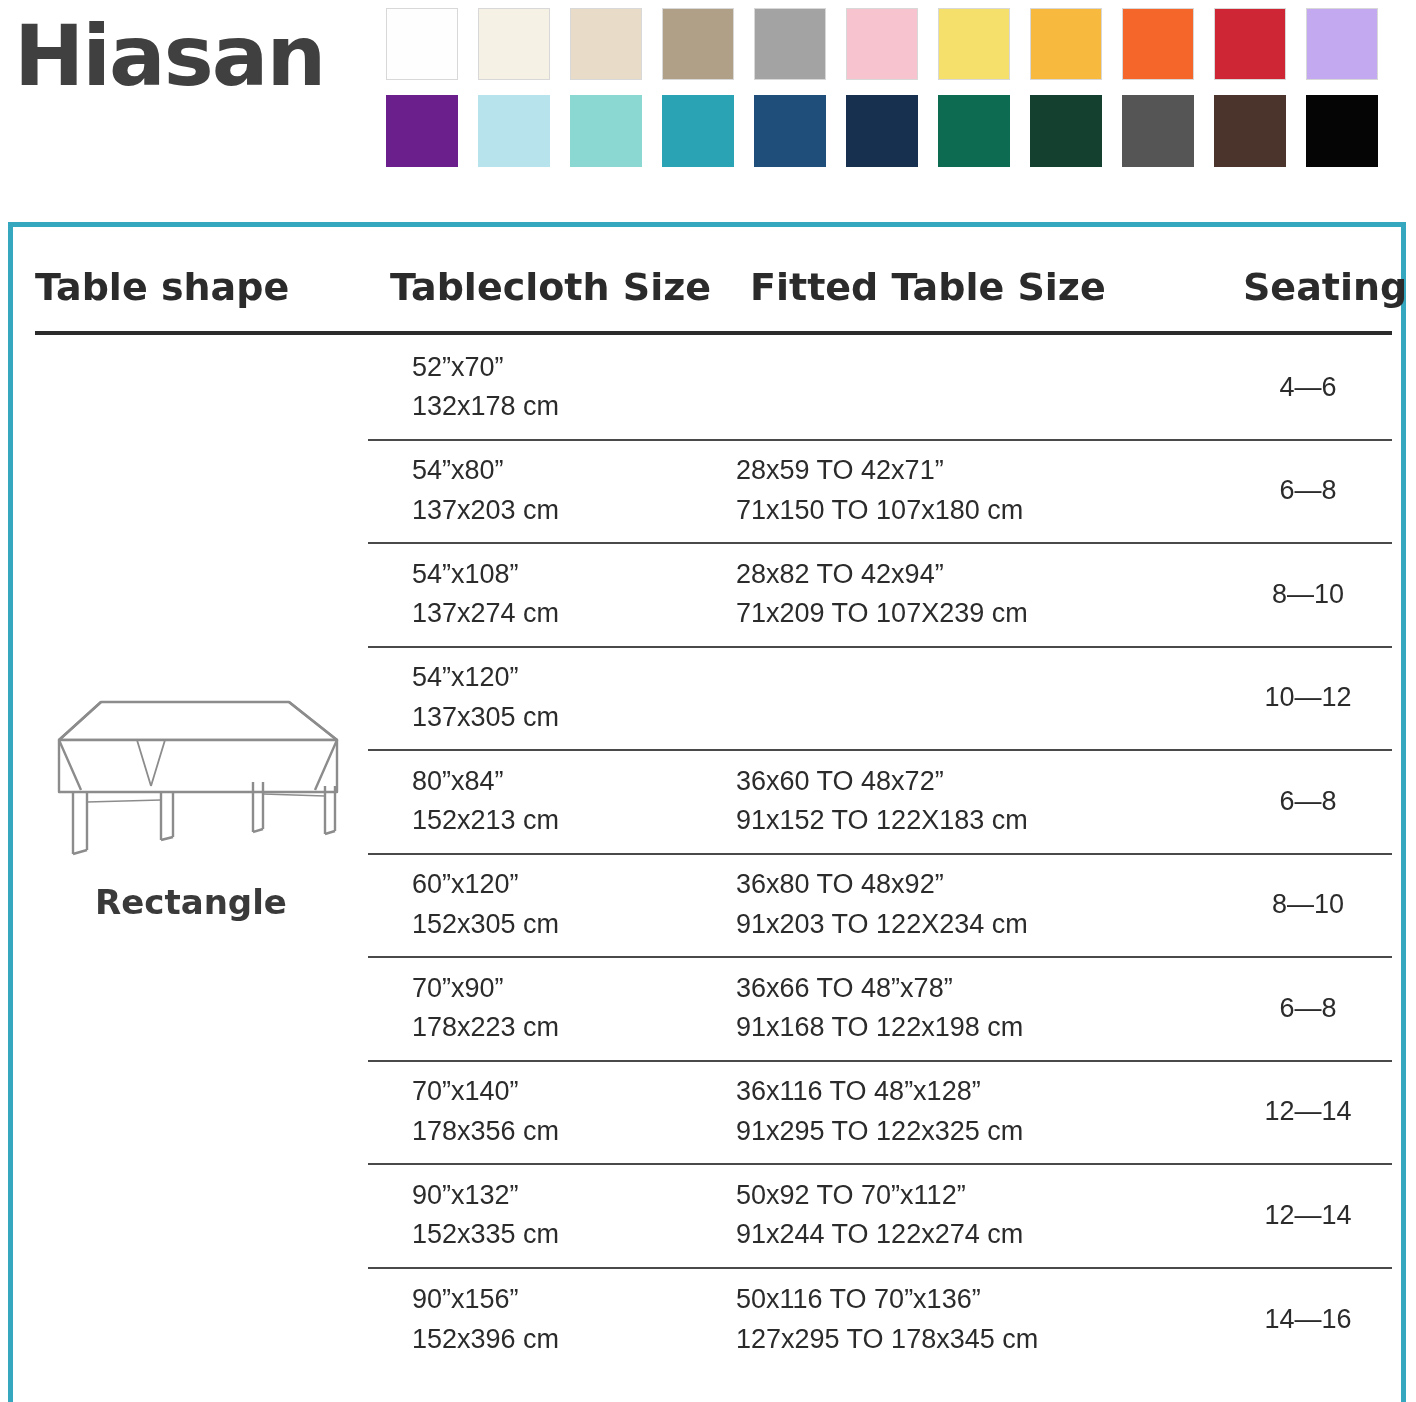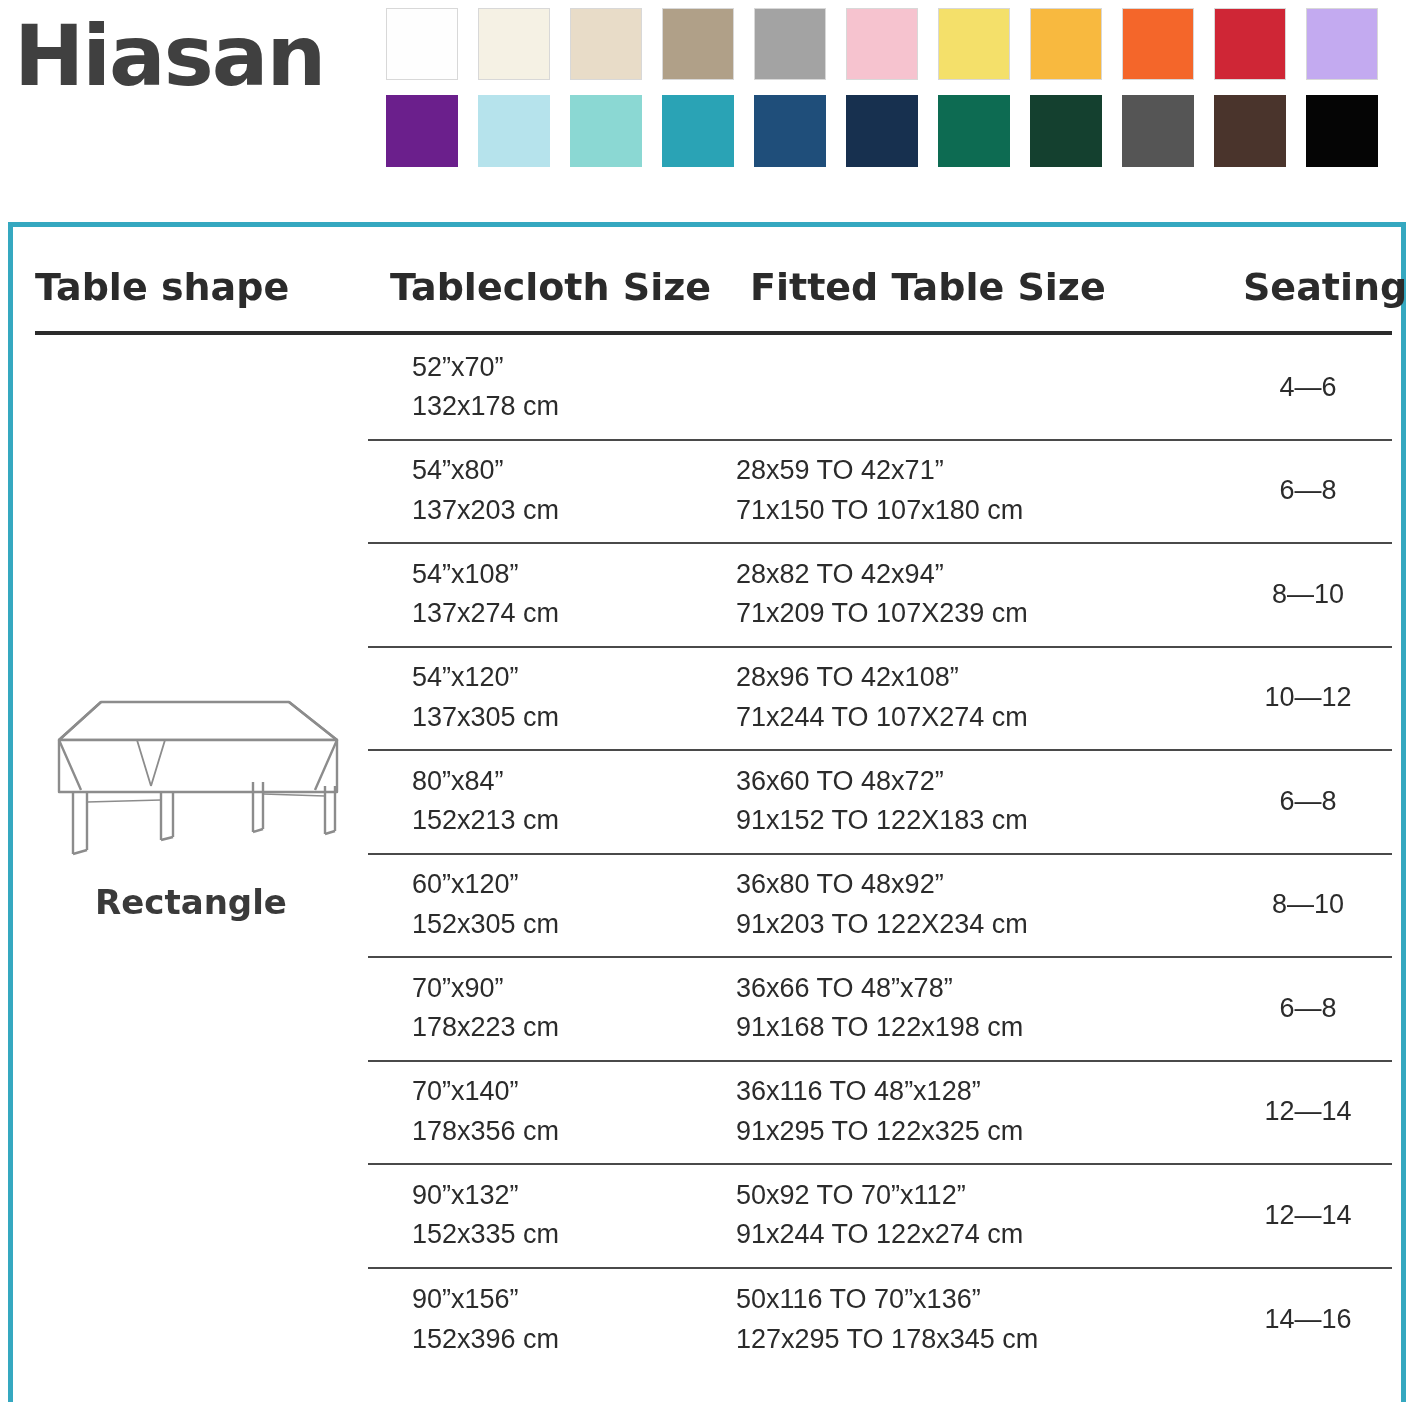--- a/index.html
+++ b/index.html
@@ -239,21 +239,20 @@
           <div class="col col-fitted"><span>28x59 TO 42x71”</span><br><span>71x150 TO 107x180 cm</span></div>
           <div class="col col-seat">6—8</div>
         </div>
         <div class="row">
           <div class="col col-size"><span>54”x108”</span><br><span>137x274 cm</span></div>
           <div class="col col-fitted"><span>28x82 TO 42x94”</span><br><span>71x209 TO 107X239 cm</span></div>
           <div class="col col-seat">8—10</div>
         </div>
         <div class="row">
           <div class="col col-size"><span>54”x120”</span><br><span>137x305 cm</span></div>
-          <div class="col col-fitted"><span>28x96 TO 42x108”</span><br><span>71x244 TO 107X274 cm</span></div>
           <div class="col col-seat">10—12</div>
         </div>
         <div class="row">
           <div class="col col-size"><span>80”x84”</span><br><span>152x213 cm</span></div>
           <div class="col col-fitted"><span>36x60 TO 48x72”</span><br><span>91x152 TO 122X183 cm</span></div>
           <div class="col col-seat">6—8</div>
         </div>
         <div class="row">
           <div class="col col-size"><span>60”x120”</span><br><span>152x305 cm</span></div>
           <div class="col col-fitted"><span>36x80 TO 48x92”</span><br><span>91x203 TO 122X234 cm</span></div>

